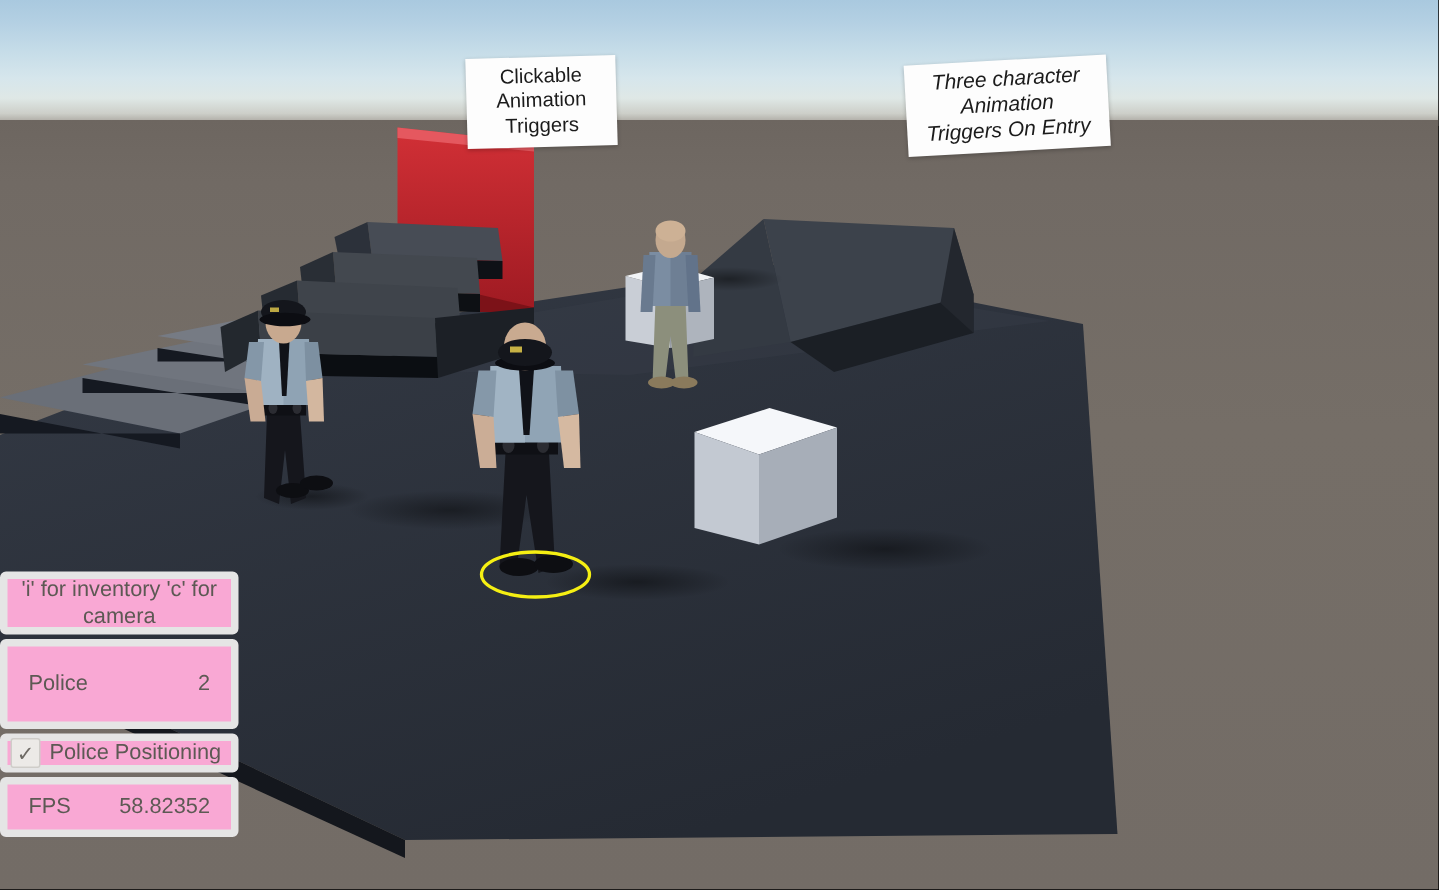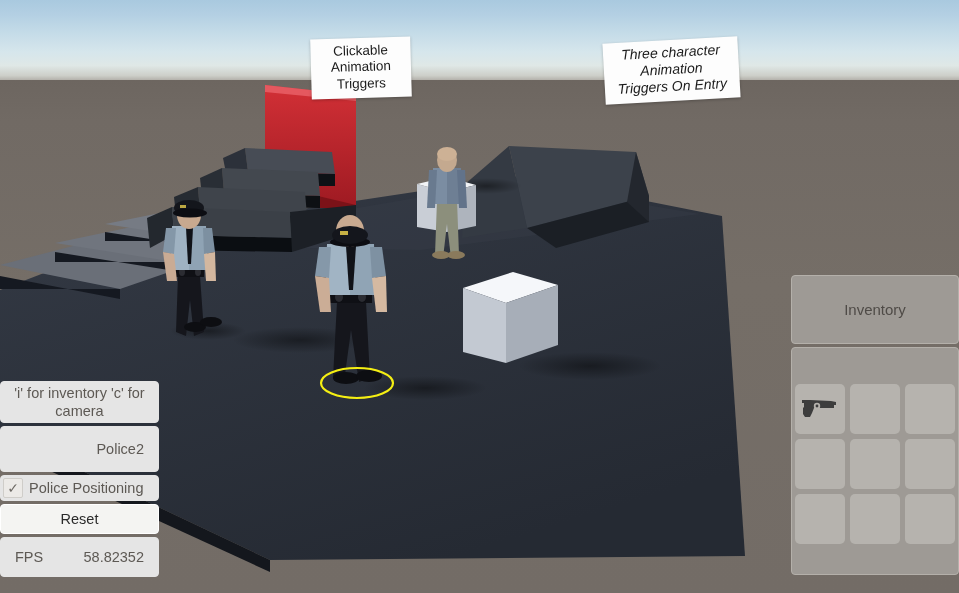--- a/index.html
+++ b/index.html
@@ -84,41 +84,41 @@
     width: 159px;
     border-radius: 4px;
     margin-bottom: 3px;
     font-size: 14.5px;
     display: flex;
     align-items: center;
     justify-content: center;
     position: relative;
   }
   .hud-static {
-    background: #e5e5e5;
+    background: #f9a8d4;
     color: #5d5954;
-    border: 1px solid #e5e5e5;
+    border: 5px solid #e5e5e5;
   }
   .hud-button {
     background: #f4f4f2;
     color: #2a2a2a;
     border: 1px solid #ffffff;
     cursor: pointer;
     height: 30px;
   }
   #hud-hint {
     height: 42px;
     text-align: center;
     line-height: 1.25;
     padding: 0 6px;
     flex-direction: column;
   }
   #hud-police {
-    height: 46px;
-    justify-content: flex-end;
+    height: 60px;
+    justify-content: space-between;
     padding: 0 14px;
   }
   #hud-precise {
     height: 26px;
     justify-content: flex-start;
     padding-left: 2px;
     gap: 6px;
   }
   .checkbox {
     width: 18px; height: 18px;
@@ -382,50 +382,21 @@
       <span>Police</span>
       <span>2</span>
     </div>
 
 
     <div class="hud-row hud-static" id="hud-precise">
       <span class="checkbox">✓</span>
       <span>Police Positioning</span>
     </div>
 
-    <div class="hud-row hud-button" id="hud-reset">
-      <span>Reset</span>
-    </div>
 
     <div class="hud-row hud-static" id="hud-fps">
       <span>FPS</span>
       <span>58.82352</span>
     </div>
   </div>
 
-  <div id="inventory">
-    <div id="inventory-header">
-      <span>Inventory</span>
-    </div>
-
-    <div id="inventory-grid-wrap">
-
-      <div class="inv-slot">
-        <svg width="40" height="26" viewBox="0 0 40 26">
-          <path d="M2,4 L2,7 L4,7 L4,11 L3,12 L3,18 L5,21 L10,21 L12,17 L14,12
-                   L34,12 L34,9 L36,9 L36,6 L31,5 L10,4 Z" fill="#3d3d3d"></path>
-          <circle cx="17" cy="10" r="3.2" fill="#b6b3ae"></circle>
-          <circle cx="17" cy="10" r="1.4" fill="#3d3d3d"></circle>
-        </svg>
-      </div>
-
-      <div class="inv-slot"></div>
-      <div class="inv-slot"></div>
-      <div class="inv-slot"></div>
-      <div class="inv-slot"></div>
-      <div class="inv-slot"></div>
-      <div class="inv-slot"></div>
-      <div class="inv-slot"></div>
-      <div class="inv-slot"></div>
-    </div>
-  </div>
 
 </div>
 
 </body></html>

